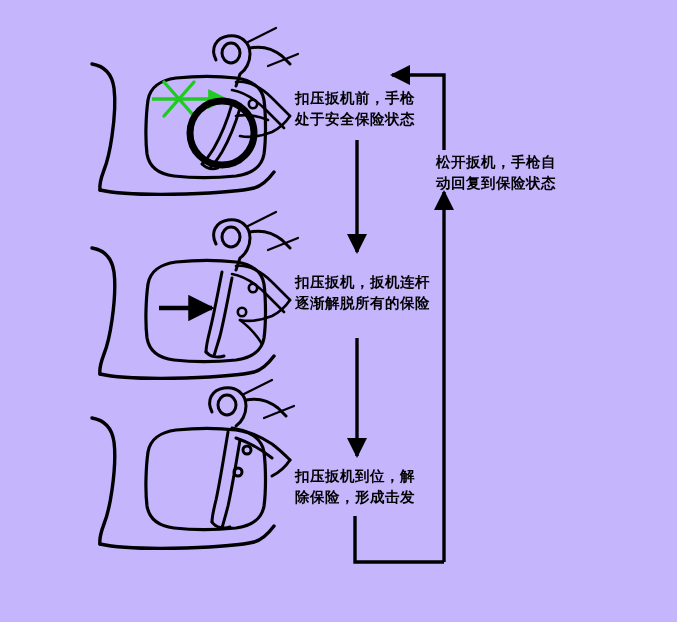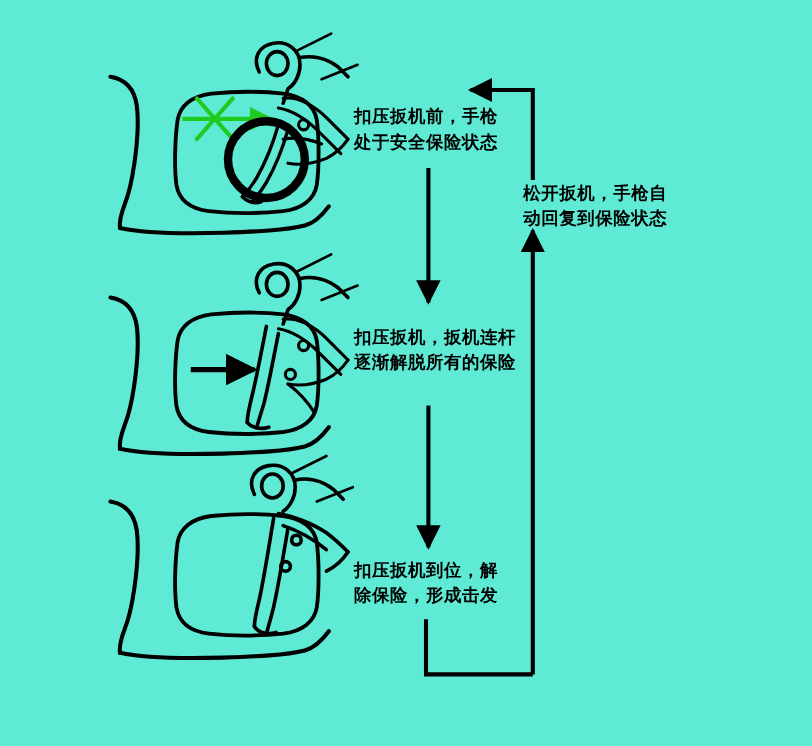--- a/index.html
+++ b/index.html
@@ -7,21 +7,21 @@
     padding: 0;
     background: #ffffff;
   }
   body {
     font-family: "DejaVu Sans", "Liberation Sans", sans-serif;
   }
   #canvas {
     position: relative;
     width: 677px;
     height: 622px;
-    background: #5eead4;
+    background: #c4b5fd;
     overflow: hidden;
   }
   #art {
     position: absolute;
     left: 0;
     top: 0;
     width: 677px;
     height: 622px;
   }
   .caption {

